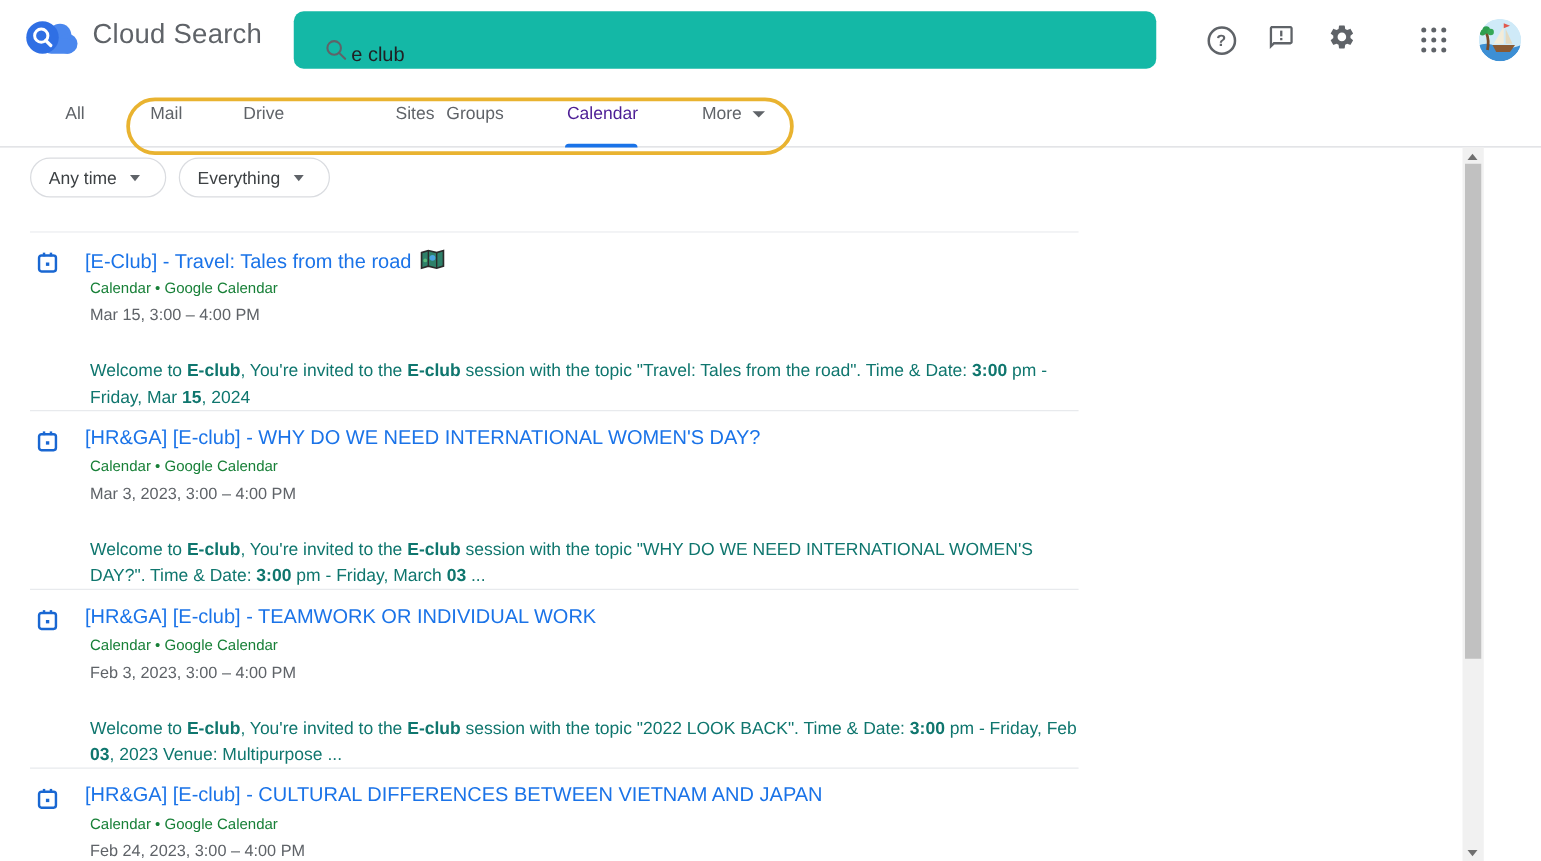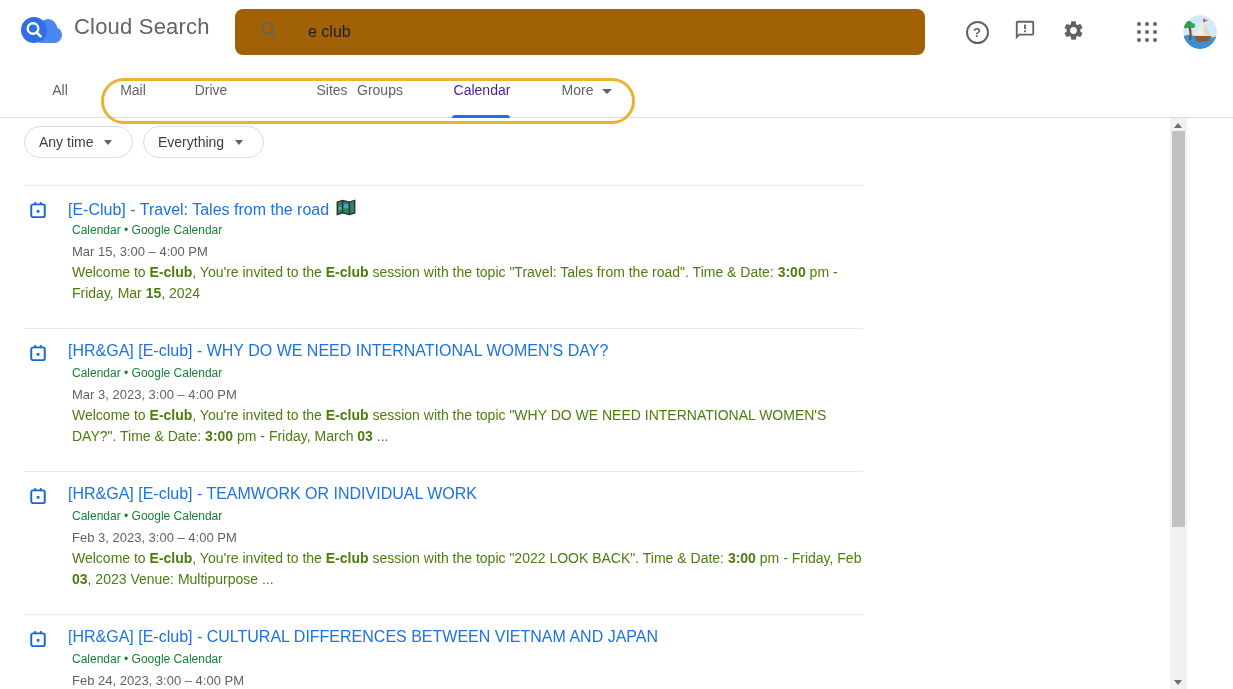--- a/index.html
+++ b/index.html
@@ -6,22 +6,22 @@
   body{
     width:1233px;height:689px;position:relative;overflow:hidden;
     background:#fff;font-family:"Liberation Sans",sans-serif;
     -webkit-font-smoothing:antialiased;
   }
   
   .header{position:absolute;top:0;left:0;width:1233px;height:64px;background:#fff;}
   .logo{position:absolute;left:20px;top:14px;display:flex;align-items:flex-start;gap:10px;cursor:pointer;}
   .app-name{font-size:22px;color:#5f6368;letter-spacing:.2px;}
   .searchbox{
-    position:absolute;left:235px;top:9px;width:690px;height:46px;background:#a16207;
-    border-radius:8px;display:flex;align-items:center;padding-left:24px;box-sizing:border-box;gap:27px;
+    position:absolute;left:235px;top:9px;width:690px;height:46px;background:#14b8a6;
+    border-radius:8px;display:flex;align-items:flex-end;padding-left:24px;box-sizing:border-box;
   }
   .searchbox input{
     background:transparent;border:none;outline:none;font-size:16px;color:#202124;
     font-family:"Liberation Sans",sans-serif;width:540px;
   }
   .hdr-icons{position:absolute;right:16px;top:0;height:64px;display:flex;align-items:center;}
   .icon-btn{width:24px;height:24px;margin:0 12px;display:flex;align-items:center;justify-content:center;cursor:pointer;}
   .help-circle{
     width:19px;height:19px;border:2px solid #5f6368;border-radius:50%;
     display:flex;align-items:center;justify-content:center;
@@ -51,21 +51,21 @@
   .results{position:absolute;left:24px;top:185px;width:839px;height:504px;overflow:hidden;}
   .result{position:relative;border-top:1px solid #e8eaed;height:142px;}
   .result.last{height:78px;}
   .res-icon{position:absolute;left:5px;top:15px;}
   .res-title{
     position:absolute;left:44px;top:13px;font-size:16px;color:#1a73e8;
     text-decoration:none;display:flex;align-items:center;gap:7px;white-space:nowrap;cursor:pointer;
   }
   .res-source{position:absolute;left:48px;top:37px;font-size:12px;color:#188038;}
   .res-date{position:absolute;left:48px;top:58px;font-size:13px;color:#5f6368;}
-  .res-snippet{position:absolute;left:48px;top:76px;width:791px;font-size:14px;line-height:21px;color:#4d7c0f;}
+  .res-snippet{position:absolute;left:48px;top:100px;width:791px;font-size:14px;line-height:21px;color:#0f766e;}
   .res-snippet b{font-weight:bold;}
   
   .scroll-track{position:absolute;left:1170px;top:118px;width:17px;height:571px;background:#f1f1f1;}
   .scroll-thumb{position:absolute;left:2px;top:13px;width:13px;height:396px;background:#c1c1c1;cursor:pointer;}
   .scroll-up{position:absolute;left:4px;top:5px;width:0;height:0;border-left:4.5px solid transparent;border-right:4.5px solid transparent;border-bottom:5px solid #6f6f6f;cursor:pointer;}
   .scroll-down{position:absolute;left:4px;bottom:4px;width:0;height:0;border-left:4.5px solid transparent;border-right:4.5px solid transparent;border-top:5px solid #6f6f6f;cursor:pointer;}
 </style>
 </head>
 <body>
 

